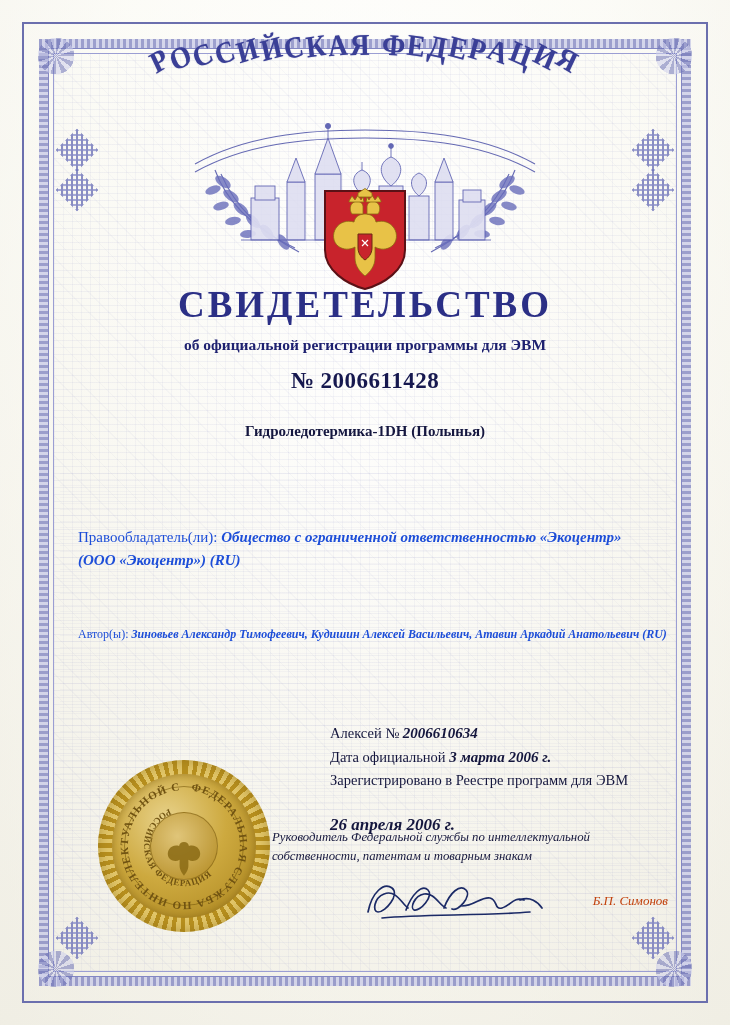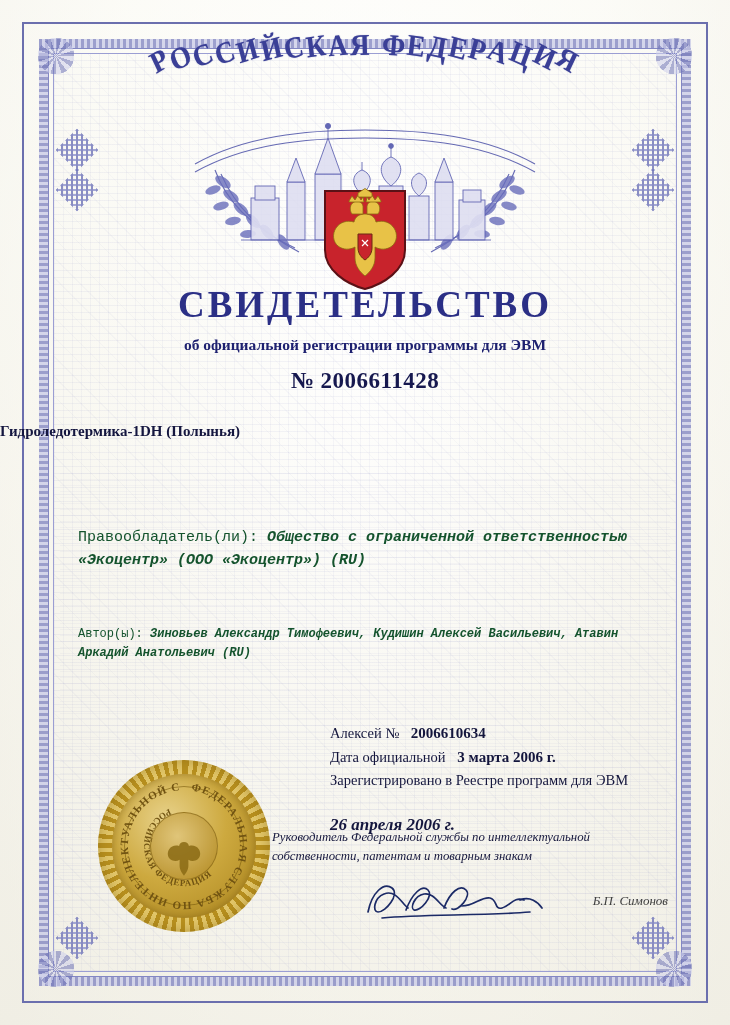--- a/index.html
+++ b/index.html
@@ -194,31 +194,31 @@
     text-align: center;
     font-weight: bold;
     font-size: 23px;
     color: #16184f;
     letter-spacing: .5px;
   }
   .program-name {
     position: absolute;
     left: 0; right: 0;
     top: 423px;
+    text-align: center;
     font-weight: bold;
     font-size: 15px;
     color: #14163f;
   }
 
   .field {
     position: absolute;
     font-size: 15px;
-    color: #14532d;
+    color: #1d4ed8;
     line-height: 1.55;
-    font-family: Liberation Mono, monospace;
   }
   .field .lbl {
     font-weight: normal;
   }
   .field .val {
     font-weight: bold;
     font-style: italic;
   }
 
   .holder {
@@ -236,22 +236,22 @@
   .reg-block {
     position: absolute;
     left: 330px;
     top: 722px;
     font-size: 14.5px;
     color: #14163d;
     line-height: 1.58;
   }
   .reg-block .bold-it {
     font-weight: bold;
+    font-style: italic;
     font-size: 15px;
-    margin-left: 8px;
   }
   .reg-date {
     font-weight: bold;
     font-style: italic;
     font-size: 17px;
     display: block;
     margin-top: 20px;
   }
 
   .official {
@@ -264,21 +264,21 @@
     color: #15173d;
     line-height: 1.45;
   }
 
   .signer {
     position: absolute;
     right: 62px;
     top: 893px;
     font-size: 13px;
     font-style: italic;
-    color: #404040;
+    color: #c2410c;
   }
 
   
   .signature {
     position: absolute;
     left: 362px;
     top: 878px;
     width: 185px;
     height: 48px;
     color: #1b2a66;

